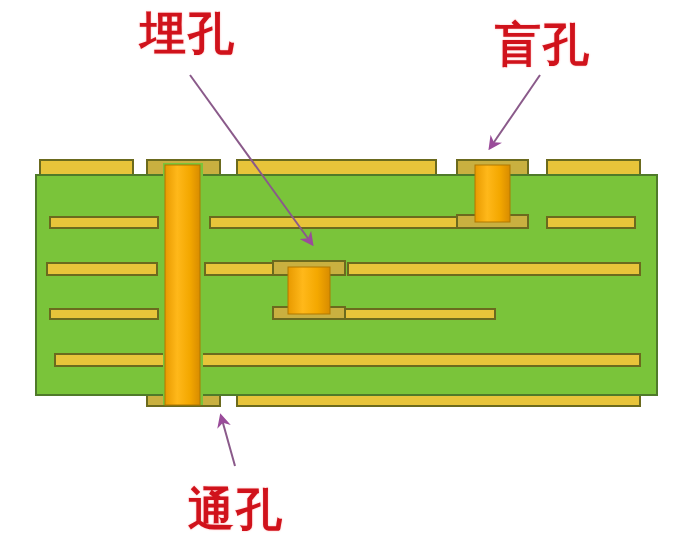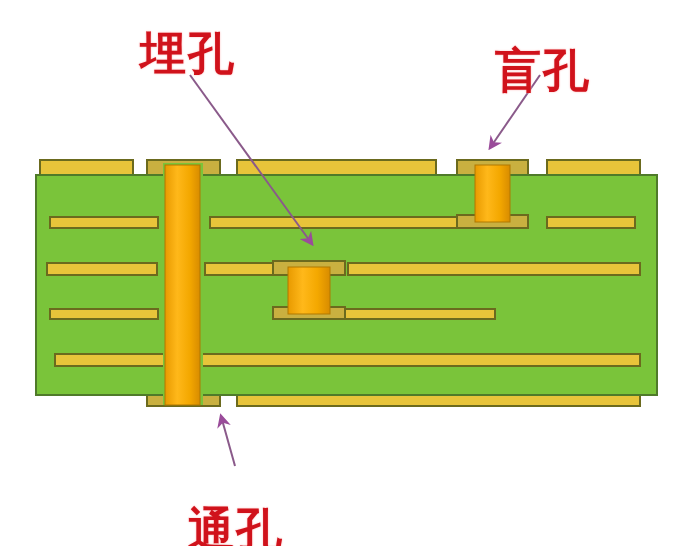--- a/index.html
+++ b/index.html
@@ -8,21 +8,20 @@
   .label {
     position: absolute;
     color: #d0121b;
     font-family: "DejaVu Sans", sans-serif;
     font-weight: bold;
     font-size: 46px;
     line-height: 1;
     letter-spacing: 2px;
     text-shadow: 0 0 2px #ffb0b0;
     white-space: nowrap;
-    margin-top: 20px;
   }
 </style>
 </head>
 <body>
 
 <div id="stage">
   <svg width="678" height="546" viewBox="0 0 678 546" xmlns="http://www.w3.org/2000/svg">
     <defs>
       <linearGradient id="viaGrad" x1="0" x2="1" y1="0" y2="0">
         <stop offset="0" stop-color="#e89a00"></stop>
@@ -81,15 +80,15 @@
     <g>
       <rect x="288" y="267" width="42" height="47" fill="url(#viaGrad)" stroke="#b07800" stroke-width="1"></rect>
     </g>
 
     <line x1="190" y1="75" x2="312" y2="244" stroke="#8a5a8a" stroke-width="2" marker-end="url(#arrowHead)"></line>
     <line x1="540" y1="75" x2="490" y2="148" stroke="#8a5a8a" stroke-width="2" marker-end="url(#arrowHead)"></line>
     <line x1="235" y1="466" x2="221" y2="416" stroke="#8a5a8a" stroke-width="2" marker-end="url(#arrowHead)"></line>
   </svg>
 
   <div class="label" style="left:140px; top:10px;">埋孔</div>
-  <div class="label" style="left:495px; top:27px;">盲孔</div>
+  <div class="label" style="left:495px; top:21px;">盲孔</div>
   <div class="label" style="left:188px; top:486px;">通孔</div>
 </div>
 
 </body></html>

